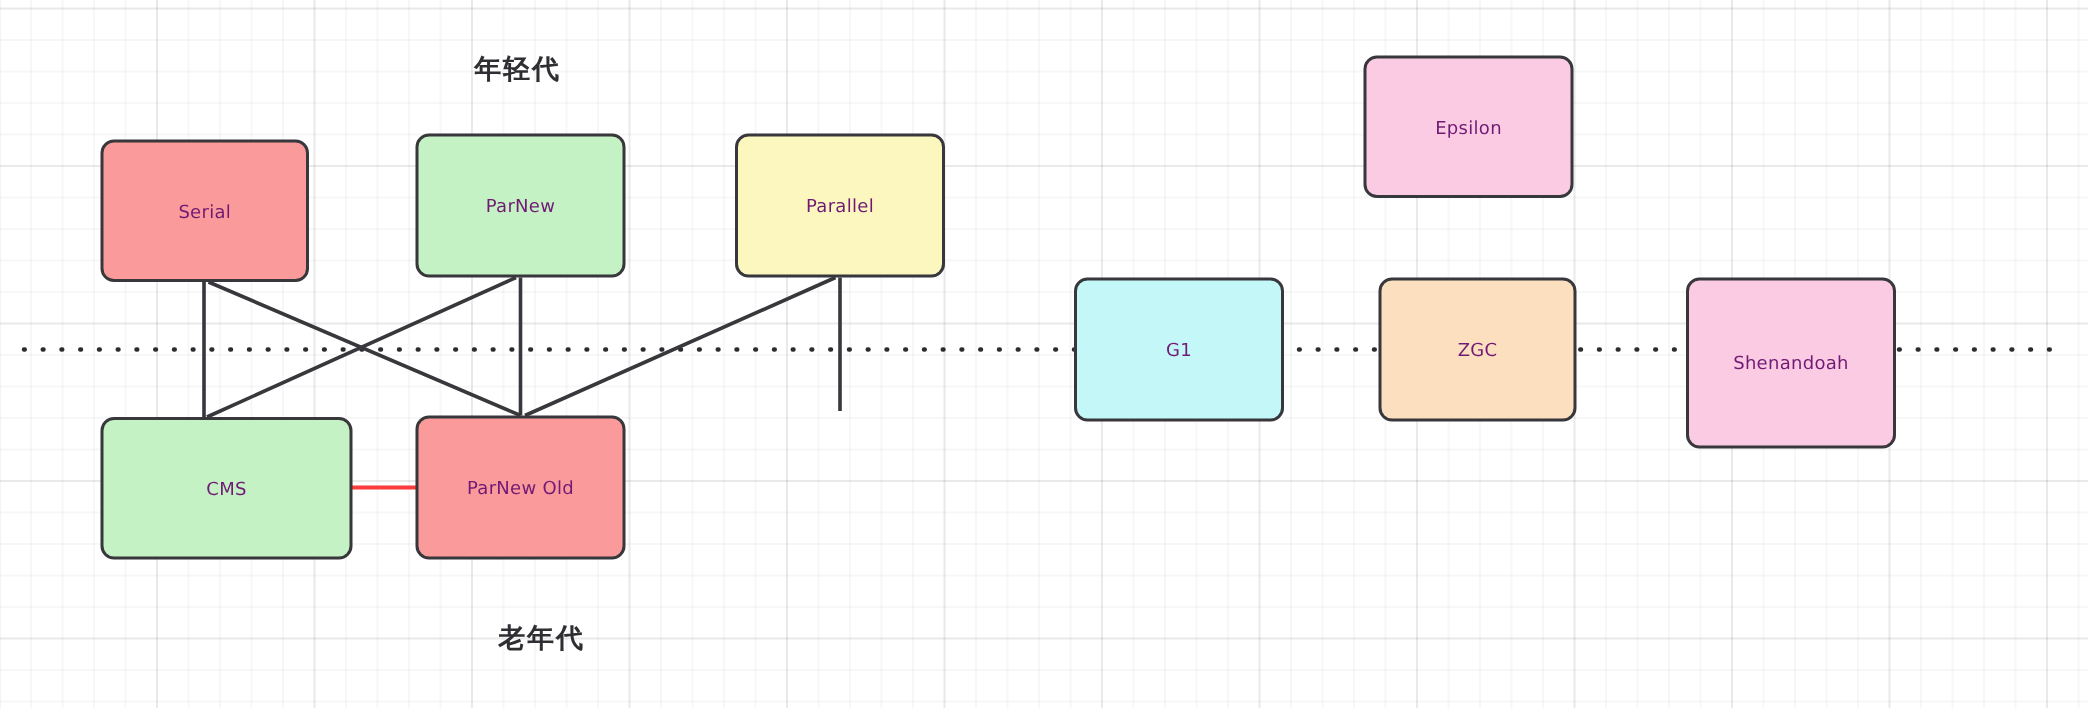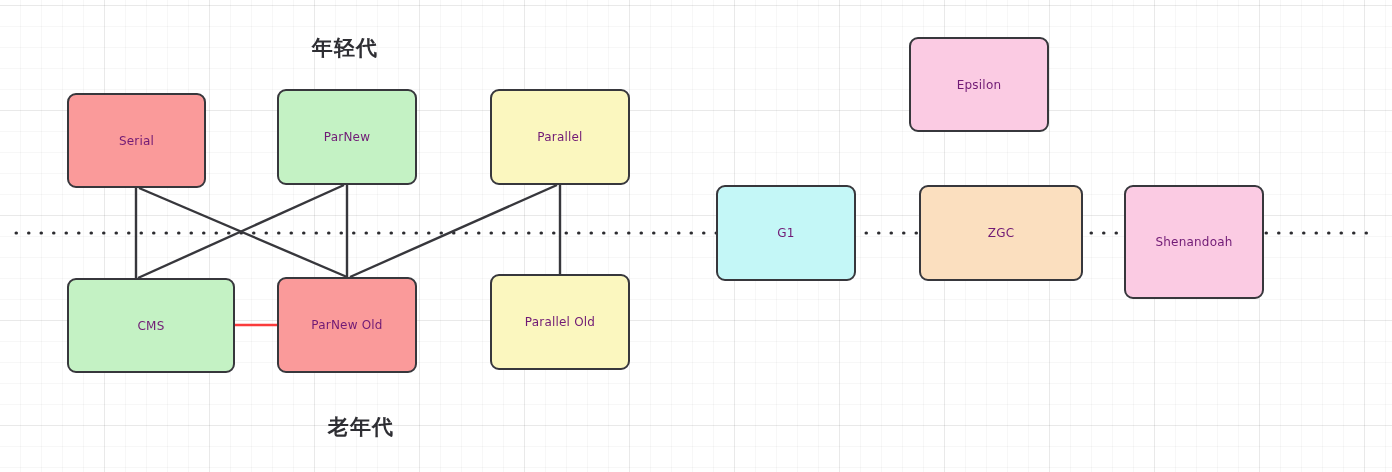--- a/index.html
+++ b/index.html
@@ -37,21 +37,21 @@
     display: flex;
     align-items: center;
     justify-content: center;
     font-size: 12px;
     color: #701a75;
     letter-spacing: 0.2px;
     z-index: 3;
   }
   .zone-label {
     position: absolute;
-    font-size: 21px;
+    font-size: 18px;
     font-weight: bold;
     color: #2e2e33;
     letter-spacing: 1.2px;
     white-space: nowrap;
     transform: translateX(-50%);
     z-index: 4;
   }
 </style>
 </head>
 <body>
@@ -80,28 +80,25 @@
     </div>
     <div class="node" style="left: 490px; top: 89px; width: 140px; height: 96px; background: rgb(251, 247, 191); border-color: rgb(55, 55, 60);">
       <span>Parallel</span>
     </div>
     <div class="node" style="left: 67px; top: 278px; width: 168px; height: 95px; background: rgb(196, 242, 196); border-color: rgb(55, 55, 60);">
       <span>CMS</span>
     </div>
     <div class="node" style="left: 277px; top: 277px; width: 140px; height: 96px; background: rgb(250, 154, 154); border-color: rgb(55, 55, 60);">
       <span>ParNew Old</span>
     </div>
-    <div class="node" style="left: 490px; top: 274px; width: 140px; height: 96px; background: rgb(251, 247, 191); border-color: rgb(55, 55, 60);">
-      <span>Parallel Old</span>
-    </div>
     <div class="node" style="left: 909px; top: 37px; width: 140px; height: 95px; background: rgb(251, 203, 227); border-color: rgb(55, 55, 60);">
       <span>Epsilon</span>
     </div>
     <div class="node" style="left: 716px; top: 185px; width: 140px; height: 96px; background: rgb(196, 247, 247); border-color: rgb(55, 55, 60);">
       <span>G1</span>
     </div>
-    <div class="node" style="left: 919px; top: 185px; width: 164px; height: 96px; background: rgb(251, 223, 191); border-color: rgb(55, 55, 60);">
+    <div class="node" style="left: 919px; top: 185px; width: 132px; height: 96px; background: rgb(251, 223, 191); border-color: rgb(55, 55, 60);">
       <span>ZGC</span>
     </div>
     <div class="node" style="left: 1124px; top: 185px; width: 140px; height: 114px; background: rgb(251, 203, 227); border-color: rgb(55, 55, 60);">
       <span>Shenandoah</span>
     </div>
   </div>
 
 </body></html>

